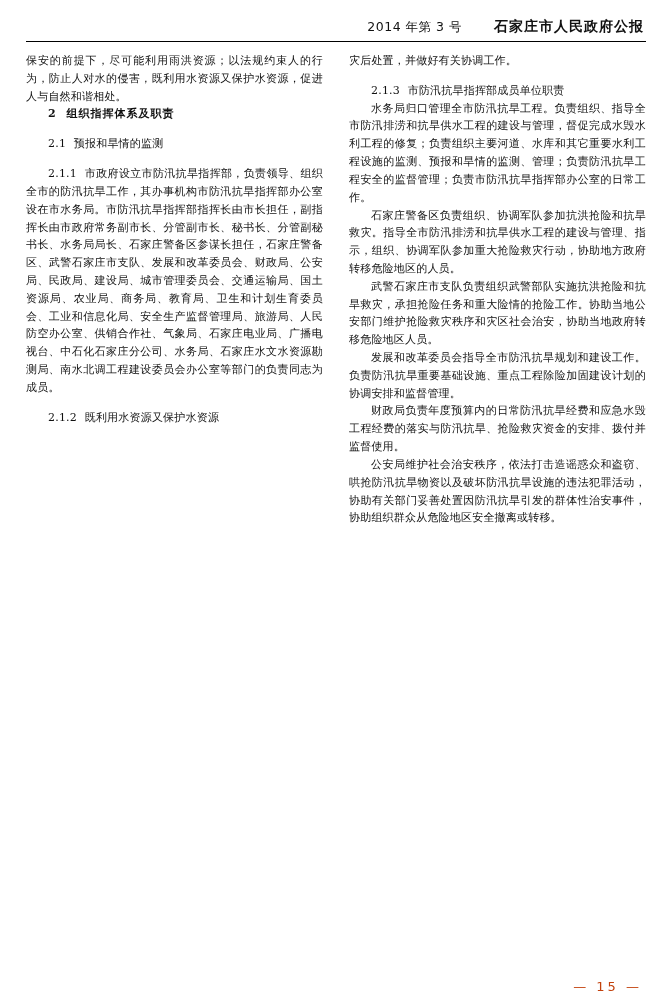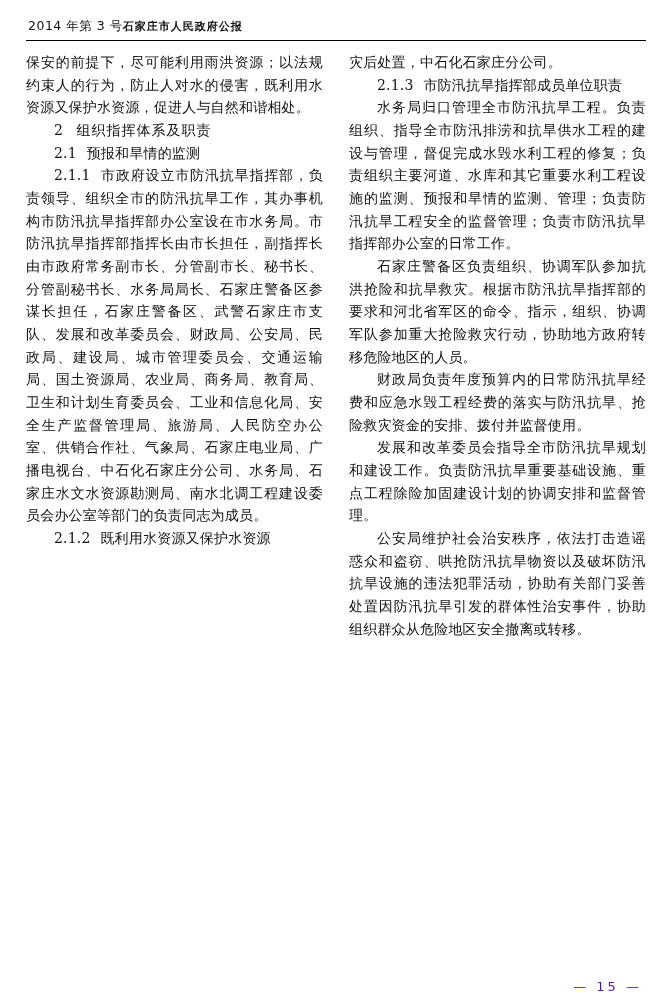--- a/index.html
+++ b/index.html
@@ -19,81 +19,83 @@
     width: 672px;
     height: 1002px;
     box-sizing: border-box;
     padding: 18px 26px 10px 26px;
     position: relative;
   }
   
   .runhead {
     display: flex;
     align-items: baseline;
-    justify-content: flex-start;
+    justify-content: flex-end;
     font-size: 13.5px;
     letter-spacing: 0.5px;
     padding: 0 2px 5px 2px;
+    gap: 32px;
   }
   .runhead .left {
     font-family: "DejaVu Sans", "Liberation Sans", sans-serif;
     font-size: 12.5px;
   }
   .runhead .right {
     font-weight: bold;
-    font-size: 11px;
+    font-size: 14px;
     letter-spacing: 1px;
   }
   .rule {
     border-top: 1.6px solid #000;
     margin: 0 0 10px 0;
   }
   
   .columns {
     display: flex;
     gap: 26px;
     height: 920px;
   }
   .col {
     width: 297px;
-    font-size: 14px;
+    font-size: 11px;
     line-height: 1.62;
     text-align: justify;
     text-justify: inter-ideograph;
     letter-spacing: 0.2px;
   }
   p {
     margin: 0;
   }
   .p-indent {
     text-indent: 2em;
   }
   .heading {
     text-indent: 2em;
-    font-weight: normal;
+    font-weight: bold;
     letter-spacing: 1px;
   }
   .heading .num {
     margin-right: 0.9em;
   }
   .sub-heading {
     text-indent: 2em;
+    margin-top: 12px;
   }
   .sub-heading .num {
     margin-right: 0.7em;
   }
   
   .footer {
     position: absolute;
     right: 30px;
     bottom: 8px;
     font-family: "DejaVu Sans", "Liberation Sans", sans-serif;
     font-size: 13px;
     letter-spacing: 3px;
-    color: #4c1d95;
+    color: #c2410c;
   }
 </style>
 </head>
 <body>
 
 <div class="page">
 
   <div class="runhead">
     <div class="left">2014 年第 3 号</div>
     <div class="right">石家庄市人民政府公报</div>
@@ -110,27 +112,28 @@
 
       <p class="sub-heading"><span class="num">2.1</span><span>预报和旱情的监测</span></p>
 
       <p class="sub-heading"><span class="num">2.1.1</span><span>市政府设立市防汛抗旱指挥部，负责领导、组织全市的防汛抗旱工作，其办事机构市防汛抗旱指挥部办公室设在市水务局。市防汛抗旱指挥部指挥长由市长担任，副指挥长由市政府常务副市长、分管副市长、秘书长、分管副秘书长、水务局局长、石家庄警备区参谋长担任，石家庄警备区、武警石家庄市支队、发展和改革委员会、财政局、公安局、民政局、建设局、城市管理委员会、交通运输局、国土资源局、农业局、商务局、教育局、卫生和计划生育委员会、工业和信息化局、安全生产监督管理局、旅游局、人民防空办公室、供销合作社、气象局、石家庄电业局、广播电视台、中石化石家庄分公司、水务局、石家庄水文水资源勘测局、南水北调工程建设委员会办公室等部门的负责同志为成员。</span></p>
 
       <p class="sub-heading"><span class="num">2.1.2</span><span>既利用水资源又保护水资源</span></p>
 
     </div>
 
     <div class="col">
-      <p class="p-cont">灾后处置，中石化石家庄分公司。</p>
+      <p class="p-cont">灾后处置，并做好有关协调工作。</p>
 
       <p class="sub-heading"><span class="num">2.1.3</span><span>市防汛抗旱指挥部成员单位职责</span></p>
 
       <p class="p-indent">水务局归口管理全市防汛抗旱工程。负责组织、指导全市防汛排涝和抗旱供水工程的建设与管理，督促完成水毁水利工程的修复；负责组织主要河道、水库和其它重要水利工程设施的监测、预报和旱情的监测、管理；负责防汛抗旱工程安全的监督管理；负责市防汛抗旱指挥部办公室的日常工作。</p>
-      <p class="p-indent">石家庄警备区负责组织、协调军队参加抗洪抢险和抗旱救灾。根据市防汛抗旱指挥部的要求和河北省军区的命令、指示，组织、协调军队参加重大抢险救灾行动，协助地方政府转移危险地区的人员。</p>
+      <p class="p-indent">石家庄警备区负责组织、协调军队参加抗洪抢险和抗旱救灾。指导全市防汛排涝和抗旱供水工程的建设与管理、指示，组织、协调军队参加重大抢险救灾行动，协助地方政府转移危险地区的人员。</p>
+      <p class="p-indent">武警石家庄市支队负责组织武警部队实施抗洪抢险和抗旱救灾，承担抢险任务和重大险情的抢险工作。协助当地公安部门维护抢险救灾秩序和灾区社会治安，协助当地政府转移危险地区人员。</p>
+      <p class="p-indent">发展和改革委员会指导全市防汛抗旱规划和建设工作。负责防汛抗旱重要基础设施、重点工程除险加固建设计划的协调安排和监督管理。</p>
       <p class="p-indent">财政局负责年度预算内的日常防汛抗旱经费和应急水毁工程经费的落实与防汛抗旱、抢险救灾资金的安排、拨付并监督使用。</p>
-      <p class="p-indent">发展和改革委员会指导全市防汛抗旱规划和建设工作。负责防汛抗旱重要基础设施、重点工程除险加固建设计划的协调安排和监督管理。</p>
       <p class="p-indent">公安局维护社会治安秩序，依法打击造谣惑众和盗窃、哄抢防汛抗旱物资以及破坏防汛抗旱设施的违法犯罪活动，协助有关部门妥善处置因防汛抗旱引发的群体性治安事件，协助组织群众从危险地区安全撤离或转移。</p>
     </div>
 
   </div>
 
   <div class="footer">— 15 —</div>
 </div>
 
 </body></html>

